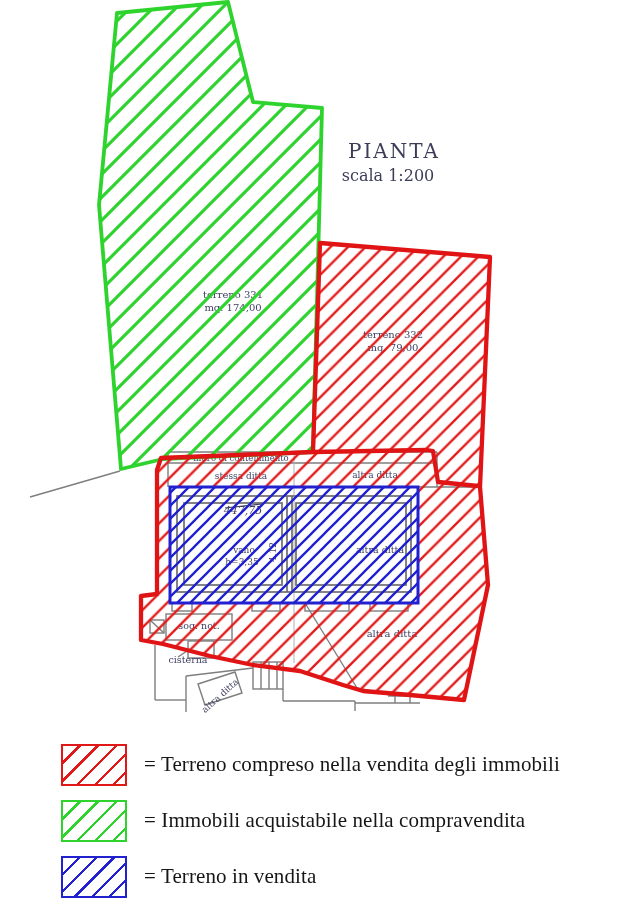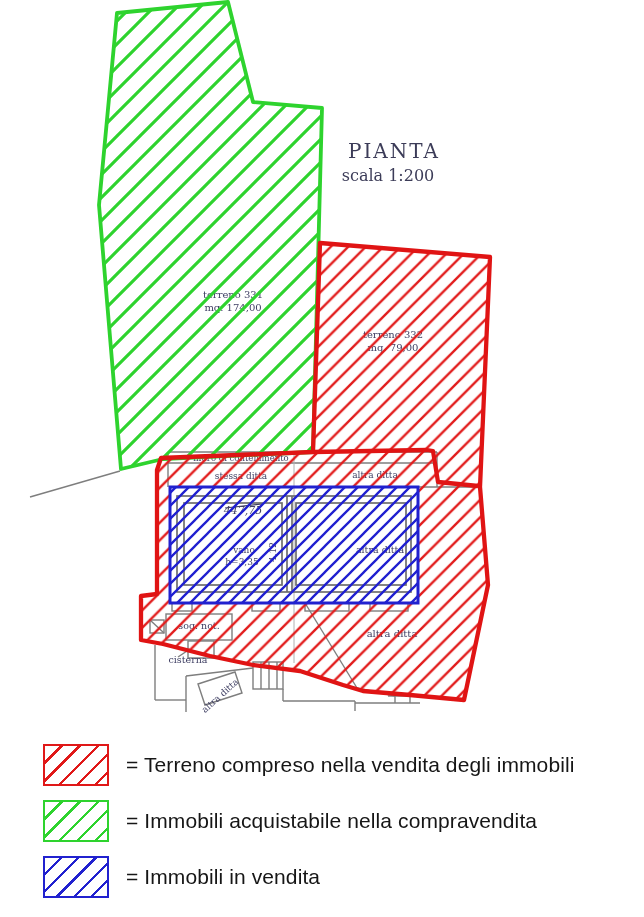--- a/index.html
+++ b/index.html
@@ -1,21 +1,21 @@
 <!DOCTYPE html>
 <html><head>
 <meta charset="utf-8">
 <style>
   html,body{margin:0;padding:0;background:#ffffff;}
   .page{position:relative;width:644px;height:917px;background:#ffffff;overflow:hidden;
         font-family:"Liberation Sans",sans-serif;}
   .plan-svg{position:absolute;left:0;top:0;}
   .scan-text{font-family:"DejaVu Serif",serif;fill:#3f3f63;}
   .title-text{font-family:"DejaVu Serif",serif;fill:#3c3c58;}
-  .legend{position:absolute;left:43px;top:744px;}
+  .legend{position:absolute;left:61px;top:744px;font-family:Liberation Serif, serif;}
   .legend-row{display:flex;align-items:center;margin-bottom:15px;height:41px;}
   .swatch{width:62px;height:38px;border-width:2.5px;border-style:solid;box-sizing:content-box;}
   .sw-red{border-color:#e01818;
     background:repeating-linear-gradient(135deg,#fff 0 10.5px,#e01818 10.5px 12.8px);}
   .sw-green{border-color:#2ed32e;
     background:repeating-linear-gradient(135deg,#fff 0 10.5px,#2ed32e 10.5px 12.8px);}
   .sw-blue{border-color:#2121cf;
     background:repeating-linear-gradient(135deg,#fff 0 10px,#2121cf 10px 12.3px);}
   .legend-label{margin-left:17px;font-size:21px;color:#161616;letter-spacing:0.1px;}
 </style>
@@ -133,17 +133,17 @@
     <div class="legend-row">
       <div class="swatch sw-red"></div>
       <span class="legend-label">= Terreno compreso nella vendita degli immobili</span>
     </div>
     <div class="legend-row">
       <div class="swatch sw-green"></div>
       <span class="legend-label">= Immobili acquistabile nella compravendita</span>
     </div>
     <div class="legend-row">
       <div class="swatch sw-blue"></div>
-      <span class="legend-label">= Immobili in vendita</span>
+      <span class="legend-label">= Terreno in vendita</span>
     </div>
   </div>
 
 </div>
 
 </body></html>

